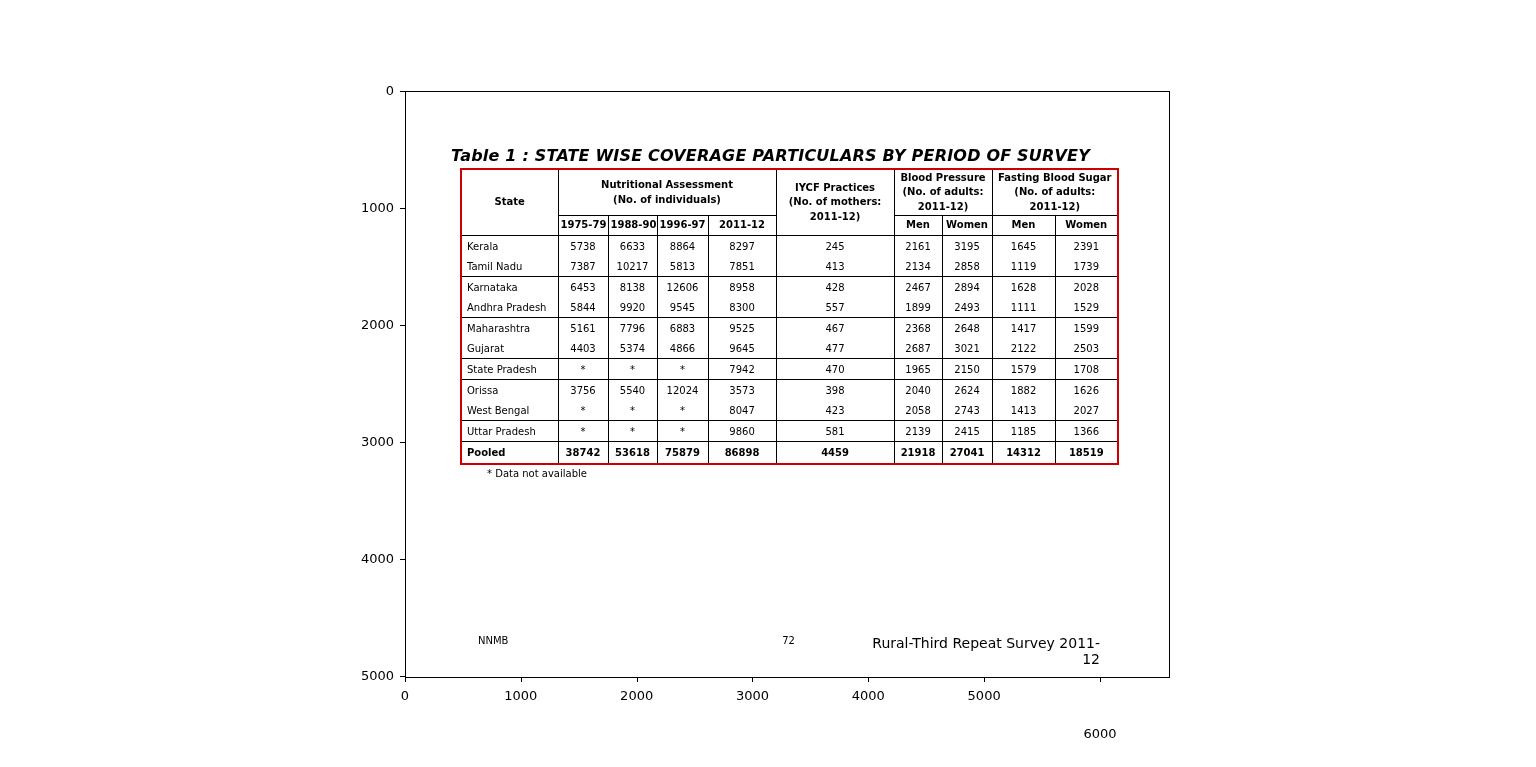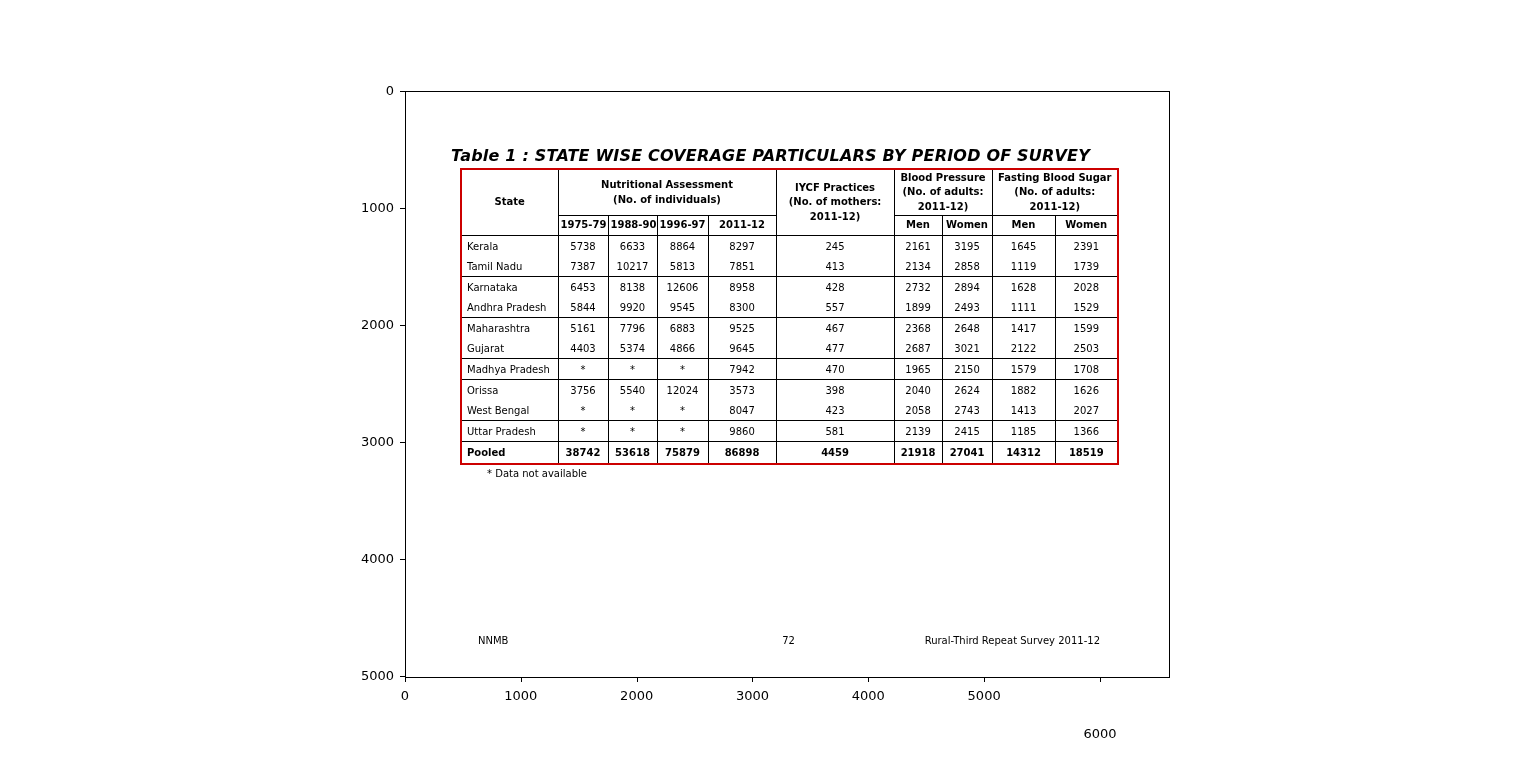--- a/index.html
+++ b/index.html
@@ -25,21 +25,21 @@
   .data-table thead tr.span-row th{height:45px;}
   .data-table thead tr.year-row th{height:19px;white-space:nowrap;}
   .data-table tbody td{height:20px;text-align:center;white-space:nowrap;}
   .data-table tbody td.state-cell{text-align:left;padding-left:5px;}
   .data-table tbody tr.group-start td{border-top:1px solid #000;}
   .data-table tbody tr.bold td{font-weight:bold;height:21px;}
 
   .footnote{position:absolute;left:487px;top:468px;font-size:10px;}
   .footer-left{position:absolute;left:478px;top:635px;font-size:10px;}
   .footer-center{position:absolute;left:460px;top:635px;width:657px;text-align:center;font-size:10px;}
-  .footer-right{position:absolute;left:860px;top:635px;width:240px;text-align:right;font-size:10px;}
+  .footer-right{position:absolute;left:860px;top:635px;width:240px;text-align:right;font-size:14px;}
 </style>
 </head>
 <body>
 
 <div class="canvas">
 
   <div class="axes"></div>
 
   <div class="doc-title">
     <span>Table 1 : STATE WISE COVERAGE PARTICULARS BY PERIOD OF SURVEY</span>
@@ -110,21 +110,21 @@
           <td>1119</td>
           <td>1739</td>
         </tr>
         <tr class="group-start">
           <td class="state-cell">Karnataka</td>
           <td>6453</td>
           <td>8138</td>
           <td>12606</td>
           <td>8958</td>
           <td>428</td>
-          <td>2732</td>
+          <td>2467</td>
           <td>2894</td>
           <td>1628</td>
           <td>2028</td>
         </tr>
         <tr>
           <td class="state-cell">Andhra Pradesh</td>
           <td>5844</td>
           <td>9920</td>
           <td>9545</td>
           <td>8300</td>
@@ -152,21 +152,21 @@
           <td>5374</td>
           <td>4866</td>
           <td>9645</td>
           <td>477</td>
           <td>2687</td>
           <td>3021</td>
           <td>2122</td>
           <td>2503</td>
         </tr>
         <tr class="group-start">
-          <td class="state-cell">Madhya Pradesh</td>
+          <td class="state-cell">State Pradesh</td>
           <td>*</td>
           <td>*</td>
           <td>*</td>
           <td>7942</td>
           <td>470</td>
           <td>1965</td>
           <td>2150</td>
           <td>1579</td>
           <td>1708</td>
         </tr>

